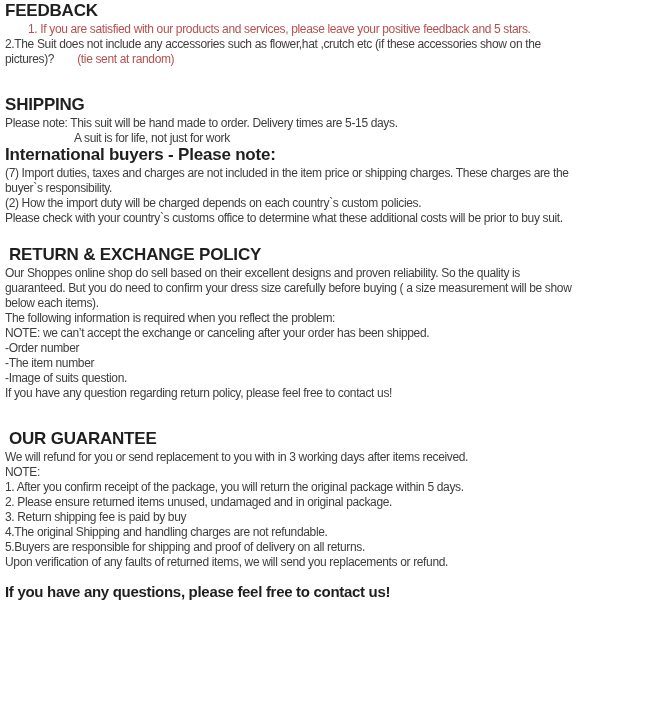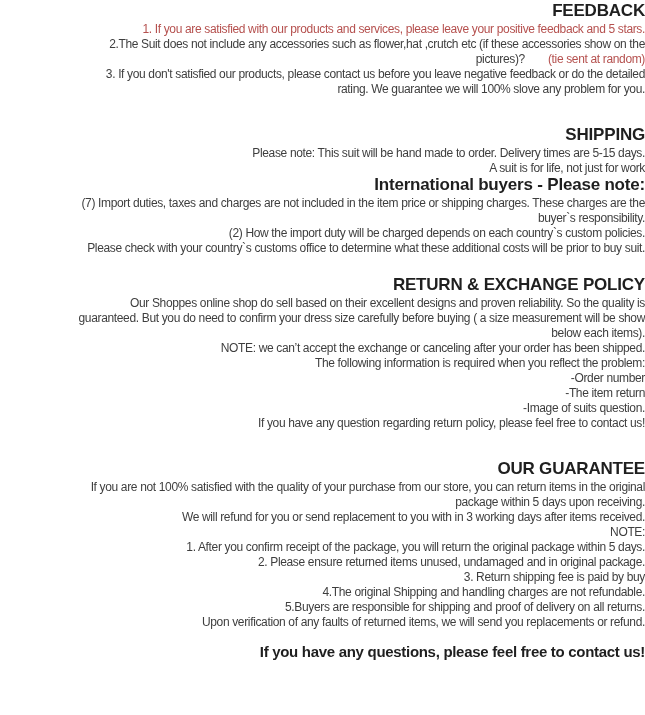--- a/index.html
+++ b/index.html
@@ -1,15 +1,15 @@
 <!DOCTYPE html>
 <html style="--accent: #b5504e; --heading: #1f1f1f; --body: #3e3e3e;"><head>
 <meta charset="utf-8">
 <style>
-  * { box-sizing: border-box; text-align: right; }
+  * { box-sizing: border-box; }
   html, body { margin: 0; padding: 0; }
   body {
     width: 645px;
     height: 715px;
     background: #ffffff;
     font-family: "Liberation Sans", "DejaVu Sans", sans-serif;
     padding: 2px 0 0 5px;
     overflow: hidden;
   }
   .sec { margin: 0; }
@@ -48,22 +48,20 @@
   }
 </style>
 </head>
 <body>
 
 <div class="sec" id="sec-feedback">
   <h2 class="sec-heading">FEEDBACK</h2>
   <p class="line red">1. If you are satisfied with our products and services, please leave your positive feedback and 5 stars.</p>
   <p class="line"><span>2.The Suit does not include any accessories such as flower,hat ,crutch etc (if these accessories show on the
 pictures)?</span><span class="red">(tie sent at random)</span></p>
-  <p class="line">3. If you don't satisfied our products, please contact us before you leave negative feedback or do the detailed
-rating. We guarantee we will 100% slove any problem for you.</p>
 </div>
 
 <div class="sec" id="sec-shipping">
   <h2 class="sec-heading">SHIPPING</h2>
   <p class="line">Please note: This suit will be hand made to order. Delivery times are 5-15 days.</p>
   <p class="line indent">A suit is for life, not just for work</p>
 </div>
 
 <div class="sec" id="sec-international">
   <h2 class="sec-heading">International buyers - Please note:</h2>
@@ -71,32 +69,30 @@
 buyer`s responsibility.</p>
   <p class="line">(2) How the import duty will be charged depends on each country`s custom policies.</p>
   <p class="line">Please check with your country`s customs office to determine what these additional costs will be prior to buy suit.</p>
 </div>
 
 <div class="sec" id="sec-returns">
   <h2 class="sec-heading hpad">RETURN &amp; EXCHANGE POLICY</h2>
   <p class="line">Our Shoppes online shop do sell based on their excellent designs and proven reliability. So the quality is
 guaranteed. But you do need to confirm your dress size carefully before buying ( a size measurement will be show
 below each items).</p>
+  <p class="line">The following information is required when you reflect the problem:</p>
   <p class="line">NOTE: we can’t accept the exchange or canceling after your order has been shipped.</p>
-  <p class="line">The following information is required when you reflect the problem:</p>
   <p class="line">-Order number</p>
-  <p class="line">-The item return</p>
+  <p class="line">-The item number</p>
   <p class="line">-Image of suits question.</p>
   <p class="line">If you have any question regarding return policy, please feel free to contact us!</p>
 </div>
 
 <div class="sec" id="sec-guarantee">
   <h2 class="sec-heading hpad">OUR GUARANTEE</h2>
-  <p class="line">If you are not 100% satisfied with the quality of your purchase from our store, you can return items in the original
-package within 5 days upon receiving.</p>
   <p class="line">We will refund for you or send replacement to you with in 3 working days after items received.</p>
   <p class="line">NOTE:</p>
   <p class="line">1. After you confirm receipt of the package, you will return the original package within 5 days.</p>
   <p class="line">2. Please ensure returned items unused, undamaged and in original package.</p>
   <p class="line">3. Return shipping fee is paid by buy</p>
   <p class="line">4.The original Shipping and handling charges are not refundable.</p>
   <p class="line">5.Buyers are responsible for shipping and proof of delivery on all returns.</p>
   <p class="line">Upon verification of any faults of returned items, we will send you replacements or refund.</p>
 </div>
 

